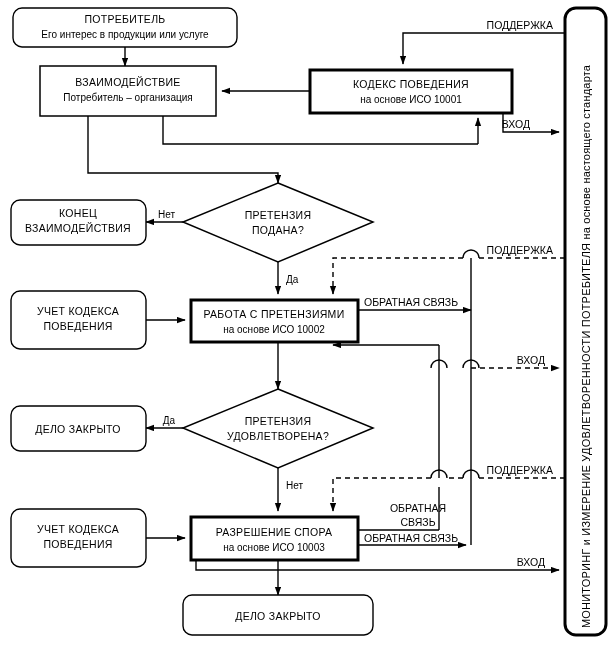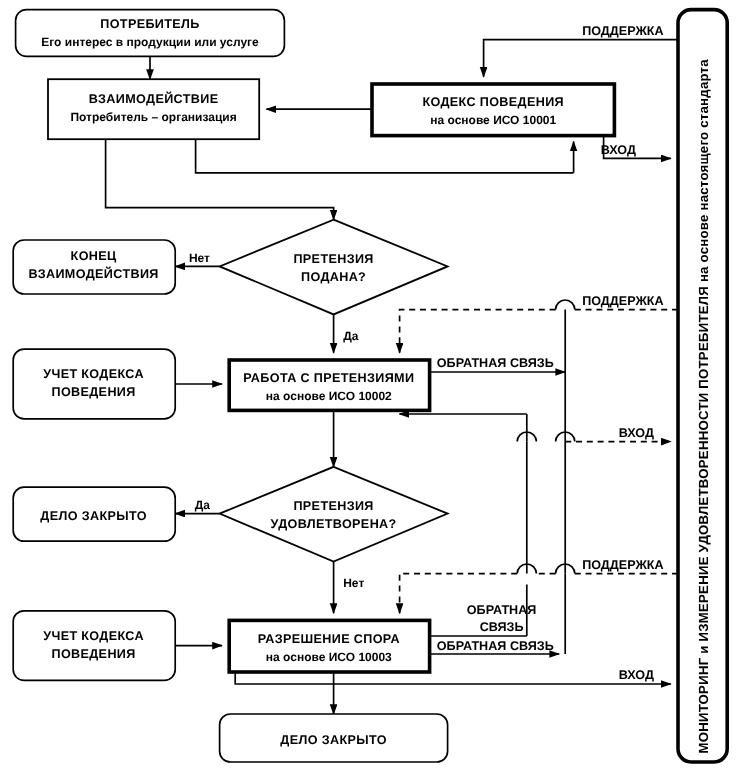--- a/index.html
+++ b/index.html
@@ -1,17 +1,17 @@
 <!DOCTYPE html>
 <html><head>
 <meta charset="utf-8">
 <style>
   html,body{margin:0;padding:0;background:#ffffff;}
   body{font-family:"Liberation Sans","DejaVu Sans",sans-serif;}
-  #stage{position:relative;width:614px;height:645px;background:#fff;overflow:hidden;font-weight:bold;}
+  #stage{position:relative;width:614px;height:645px;background:#fff;overflow:hidden;}
   #stage svg{position:absolute;left:0;top:0;}
   .nd{fill:#fff;stroke:#000;}
   text{font-family:"Liberation Sans","DejaVu Sans",sans-serif;fill:#000;}
   .t-cap{font-size:10.5px;letter-spacing:.3px;}
   .t-sub{font-size:10px;}
   .t-lbl{font-size:10.5px;}
   .t-sm{font-size:10px;}
   .t-side{font-size:11px;letter-spacing:.2px;}
 </style>
 </head>

